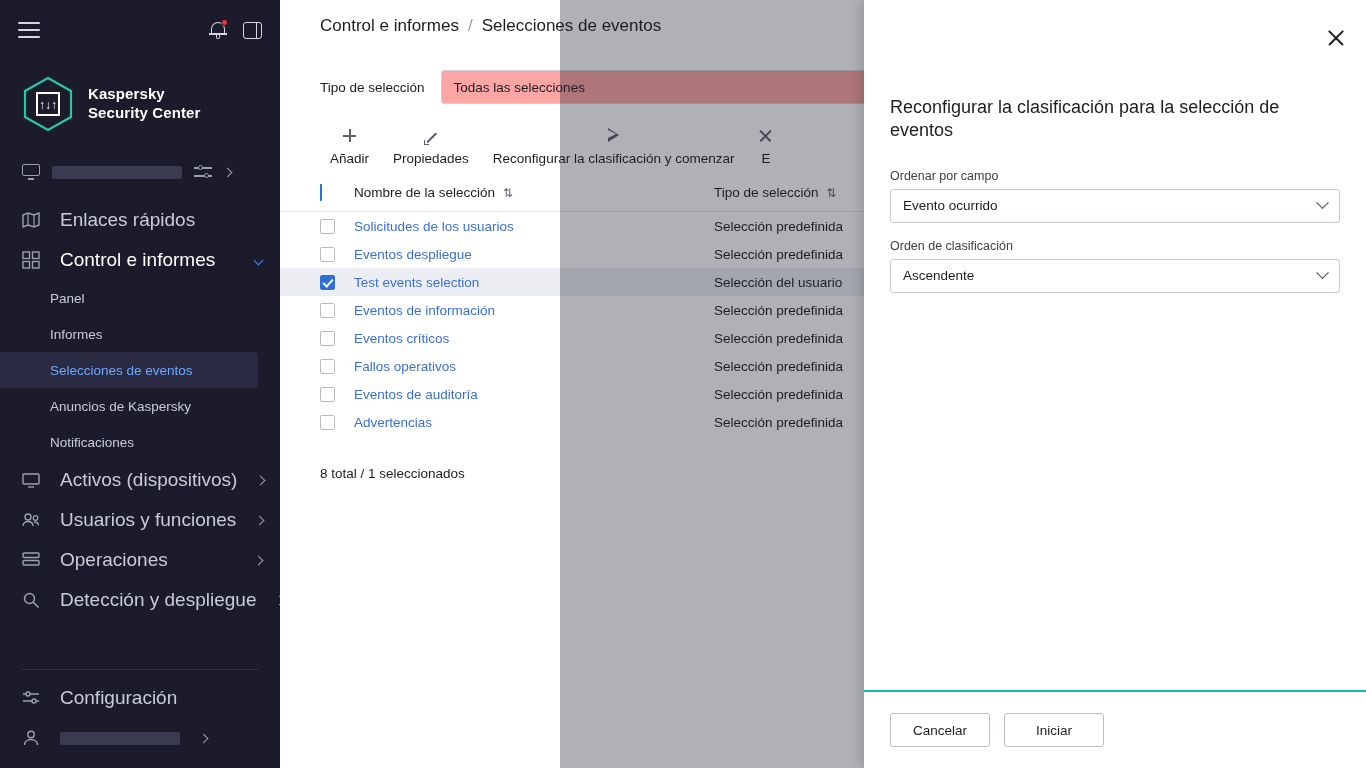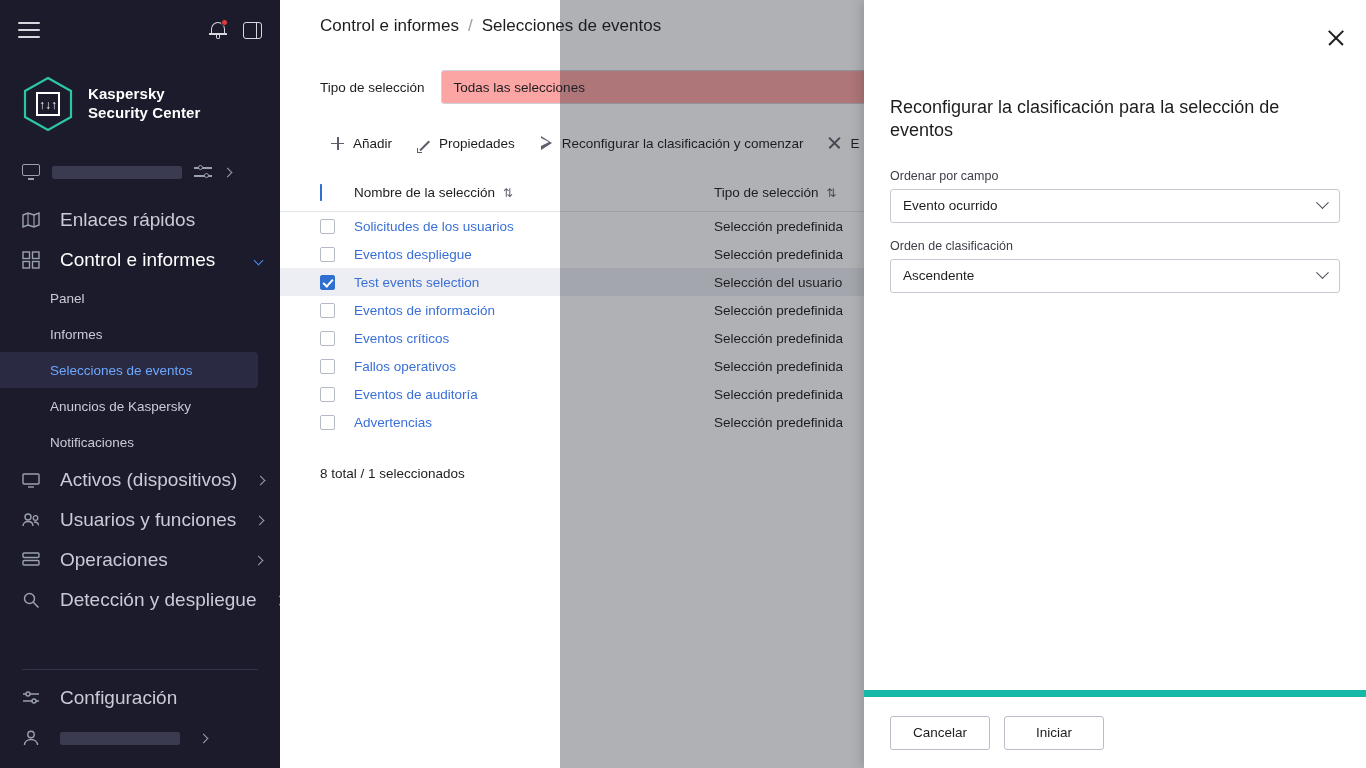--- a/index.html
+++ b/index.html
@@ -205,20 +205,21 @@
     height: 34px;
     font-size: 13.5px;
     color: #1d1d1f;
   }
   .tb-btn {
     display: flex; align-items: center; gap: 8px;
     padding: 0 10px; height: 30px;
     border-radius: 3px;
     cursor: pointer;
     white-space: nowrap;
+    flex-direction: column;
   }
   .tb-ico { width: 15px; height: 15px; position: relative; color: #5b5f6b; flex: 0 0 15px; }
 
   .plus::before, .plus::after { content:""; position:absolute; background:#5b5f6b; }
   .plus::before { left: 7px; top: 1px; width: 1.6px; height: 13px; }
   .plus::after { left: 1px; top: 7px; width: 13px; height: 1.6px; }
   .pencil {
     position: absolute; left: 1px; top: 1px; width: 13px; height: 13px;
   }
   .pencil::before {
@@ -344,21 +345,21 @@
     margin-bottom: 16px;
   }
   .chev-dn {
     width: 9px; height: 9px;
     border-right: 1.6px solid #4a4e58;
     border-bottom: 1.6px solid #4a4e58;
     transform: rotate(45deg) translate(-2px,-2px);
   }
   .drawer-foot {
     flex: 0 0 78px;
-    border-top: 7px solid #14b8a6;
+    border-top: 2px solid #14b8a6;
     display: flex; align-items: center; gap: 14px;
     padding: 5px 26px;
   }
   .btn {
     height: 34px; min-width: 100px;
     border: 1px solid #b9bdc7;
     border-radius: 3px;
     background: #fff;
     font-size: 13.5px;
     color: #1d1d1f;

